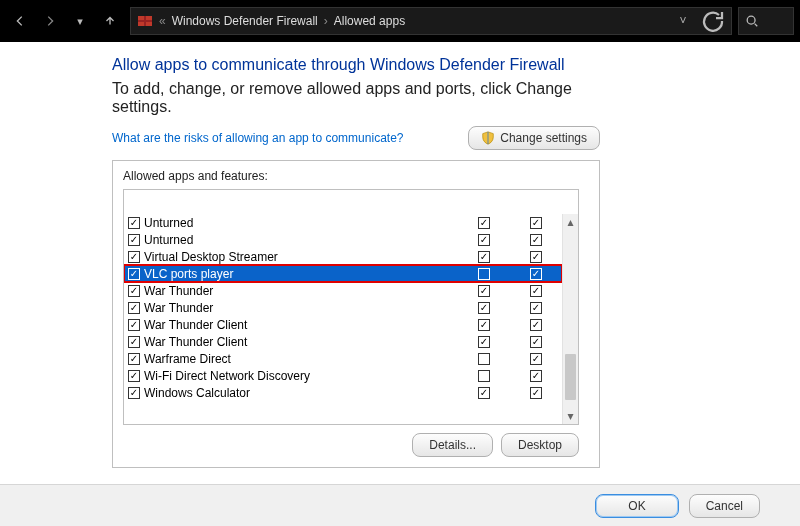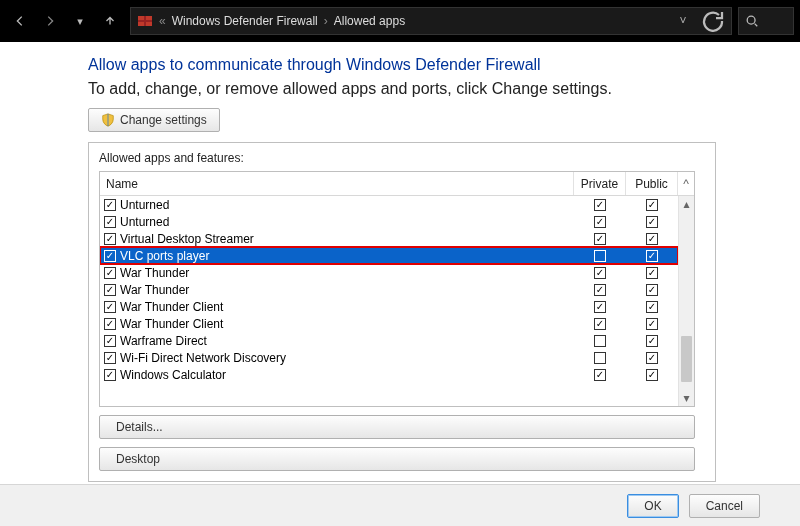--- a/index.html
+++ b/index.html
@@ -19,28 +19,28 @@
     border:1px solid #333; margin:0 4px; padding:0 6px; gap:6px; color:#ddd;
     position:relative;
   }
   .addr-ico { width:16px; height:16px; display:flex; align-items:center; justify-content:center;}
   .addr-sep { color:#888; }
   .addr-chevron, .addr-refresh { width:24px; height:24px; display:flex; align-items:center; justify-content:center; }
   .search-wrap { width:56px; height:28px; background:#1a1a1a; border:1px solid #333;
     display:flex; align-items:center; padding:0 6px; }
   
   .page { position:absolute; left:0; top:42px; right:0; bottom:0; background:#fff; }
-  .content { margin: 14px 0 0 88px; width: 628px; }
+  .content { margin: 14px 0 0 112px; width: 488px; }
   h1.page-title { color:#003399; font-size:16px; font-weight:400; margin-bottom:6px;}
   .subtitle { color:#222; font-size:16px; margin-bottom:10px;}
   .row-link-btn { display:flex; justify-content:space-between; align-items:center; margin-bottom:10px;}
   a.risk-link { color:#0066cc; font-size:12px; text-decoration:none; }
   .btn {
     background: linear-gradient(#fdfdfd,#e6e6e6); border:1px solid #b0b0b0; color:#333;
-    padding:3px 12px; font-size:12px; border-radius:2px; display:flex; align-items:center; gap:5px;
+    padding:3px 12px; font-size:12px; border-radius:8px; display:flex; align-items:center; gap:5px;
     min-height:24px;
   }
   .btn.small { padding:3px 16px; }
   .shield { width:14px; height:14px; display:inline-block; }
   .panel { border:1px solid #bfbfbf; padding:8px 20px 10px 10px; }
   .panel-label { font-size:12px; color:#222; margin-bottom:6px; }
   .table-frame { border:1px solid #bfbfbf; height:236px; position:relative; overflow:hidden; background:#fff;}
   .thead { display:flex; height:24px; border-bottom:1px solid #d8d8d8; background:#fff; }
   .th { display:flex; align-items:center; padding:0 6px; color:#222; border-right:1px solid #e2e2e2;}
   .th.name { flex:1; }
@@ -54,28 +54,28 @@
   .cell-col  { width:52px; display:flex; align-items:center; justify-content:center; }
   .cb {
     width:12px; height:12px; border:1px solid #333; background:#fff; display:inline-flex;
     align-items:center; justify-content:center; font-size:10px; line-height:1; color:#000;
   }
   .row.sel .cb { border-color:#fff; background:transparent; color:#fff;}
   .scrollbar { position:absolute; right:0; top:24px; bottom:0; width:16px; background:#f0f0f0;
     border-left:1px solid #e2e2e2; }
   .scroll-btn { height:16px; display:flex; align-items:center; justify-content:center; color:#666;}
   .scroll-thumb { position:absolute; left:2px; right:2px; top:140px; height:46px; background:#c8c8c8; border-radius:1px;}
-  .panel-footer { display:flex; justify-content:flex-end; gap:8px; margin-top:8px;flex-direction:column;}
+  .panel-footer { display:flex; justify-content:flex-end; gap:8px; margin-top:8px;}
   .under-panel { display:flex; justify-content:flex-end; margin-top:10px; }
   .dlg-footer {
     position:absolute; left:0; right:0; bottom:0; height:42px; background:#f0f0f0;
     border-top:1px solid #d6d6d6; display:flex; align-items:center; justify-content:flex-end;
     gap:10px; padding-right:40px;
   }
-  .btn.ok { border-color:#3a8de0; box-shadow:0 0 0 1px #9dc9f2 inset; padding:3px 16px;}
+  .btn.ok { border-color:#3a8de0; box-shadow:0 0 0 1px #9dc9f2 inset; padding:3px 32px;}
 </style>
 </head>
 <body>
 
 <div class="navbar">
   <div class="nav-btn">
     <svg viewBox="0 0 16 16" fill="none" stroke="#bbb" stroke-width="1.5">
         <path d="M10 3 5 8l5 5"></path>
       </svg>
   </div>
@@ -120,41 +120,36 @@
       </svg>
   </div>
 </div>
 
 <div class="page">
   <div class="content">
     <h1 class="page-title">Allow apps to communicate through Windows Defender Firewall</h1>
     <div class="subtitle">To add, change, or remove allowed apps and ports, click Change settings.</div>
 
     <div class="row-link-btn">
+      <a href="#" class="risk-link">What are the risks of allowing an app to communicate?</a>
       <button class="btn">
         <span class="shield">
           <svg viewBox="0 0 16 16">
               <path d="M8 1l6 2v4c0 4-3 7-6 8-3-1-6-4-6-8V3l6-2z" fill="#f0c040" stroke="#b88a00" stroke-width="0.8"></path>
               <path d="M8 1v14" stroke="#1e6fd6" stroke-width="0.8"></path>
             </svg>
         </span>
         <span>Change settings</span>
       </button>
     </div>
 
     <div class="panel">
       <div class="panel-label">Allowed apps and features:</div>
 
       <div class="table-frame">
-        <div class="thead">
-          <div class="th name">Name</div>
-          <div class="th col">Private</div>
-          <div class="th col">Public</div>
-          <div class="th scrl" style="justify-content:center;color:#666;">^</div>
-        </div>
         <div class="tbody" id="tbody">
             <div class="row">
               <div class="cell-name">
                 <span class="cb">✓</span>
                 <span>Unturned</span>
               </div>
               <div class="cell-col">
                 <span class="cb">✓</span>
               </div>
               <div class="cell-col">

